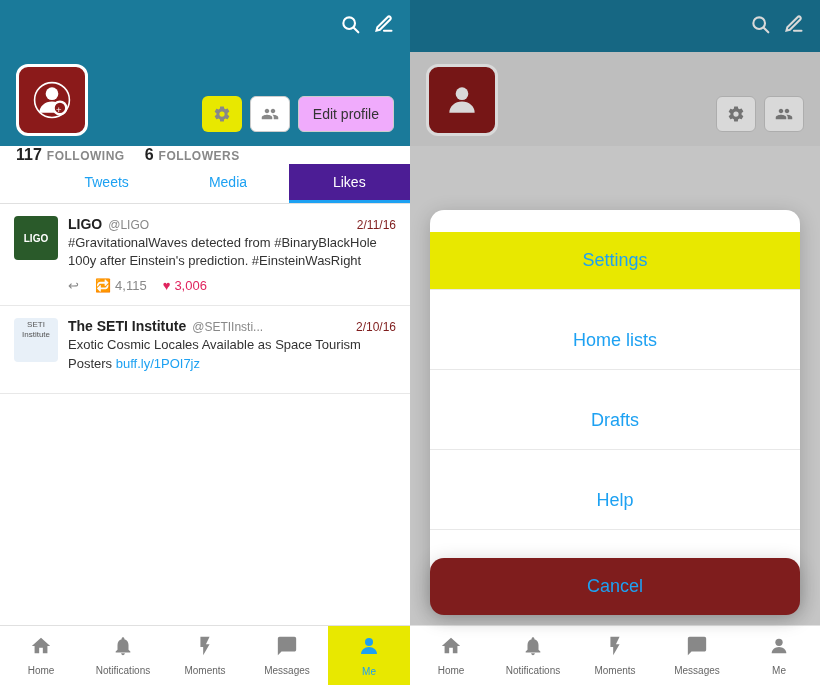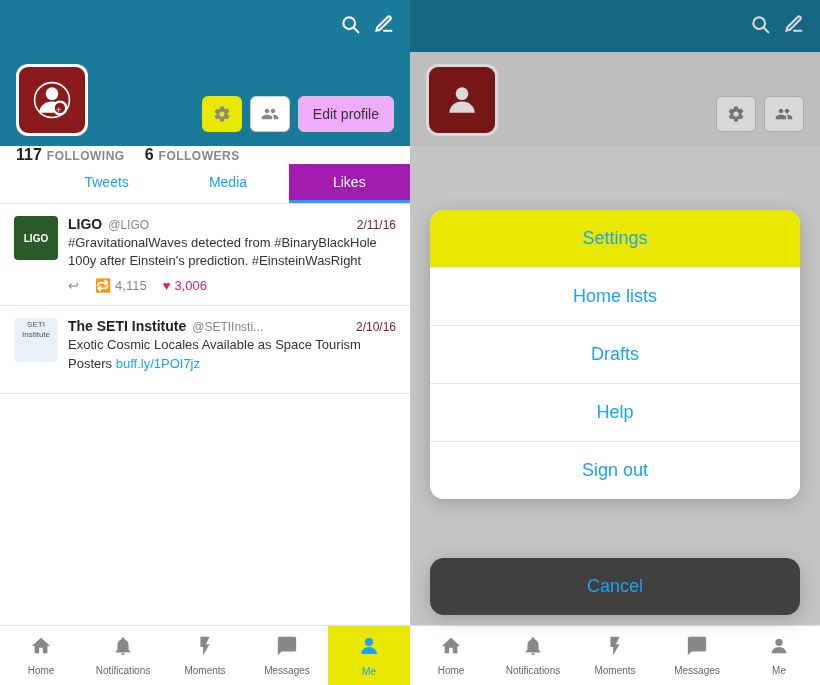--- a/index.html
+++ b/index.html
@@ -143,21 +143,21 @@
       flex: 1;
       text-align: center;
       padding: 10px 0;
       font-size: 14px;
       cursor: pointer;
       color: #1da1f2;
       border-bottom: 3px solid transparent;
     }
 
     .tab.active {
-      background: #a21caf;
+      background: #4c1d95;
       color: white;
       border-bottom: 3px solid #1da1f2;
     }
 
     .tweets-list {
       flex: 1;
       overflow-y: auto;
       background: white;
     }
 
@@ -356,20 +356,21 @@
       box-shadow: 0 4px 20px rgba(0,0,0,0.2);
       z-index: 10;
     }
 
     .dropdown-item {
       padding: 18px;
       text-align: center;
       font-size: 18px;
       cursor: pointer;
       border-bottom: 1px solid #e8e8e8;
+      margin-top: 22px;
     }
 
     .dropdown-item:last-child {
       border-bottom: none;
     }
 
     .dropdown-item.settings {
       background: #e8e800;
       color: #1da1f2;
       font-weight: 500;
@@ -378,21 +379,21 @@
     .dropdown-item.regular {
       color: #1da1f2;
       background: white;
     }
 
     .cancel-btn {
       position: absolute;
       left: 20px;
       right: 20px;
       bottom: 70px;
-      background: #404040;
+      background: #7f1d1d;
       border-radius: 14px;
       padding: 18px;
       text-align: center;
       font-size: 18px;
       color: #1da1f2;
       cursor: pointer;
       font-weight: 500;
       z-index: 10;
       box-shadow: 0 4px 20px rgba(0,0,0,0.2);
     }

